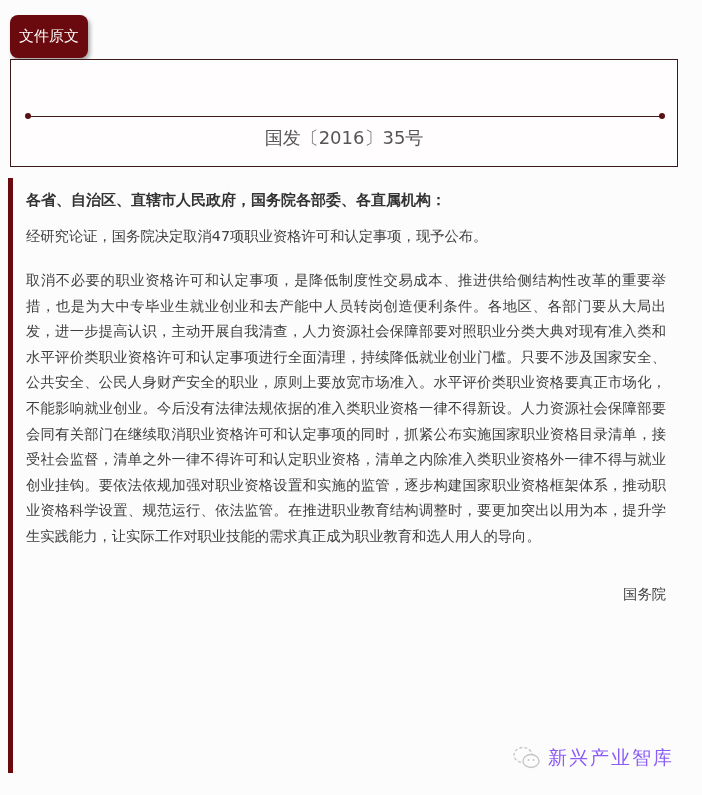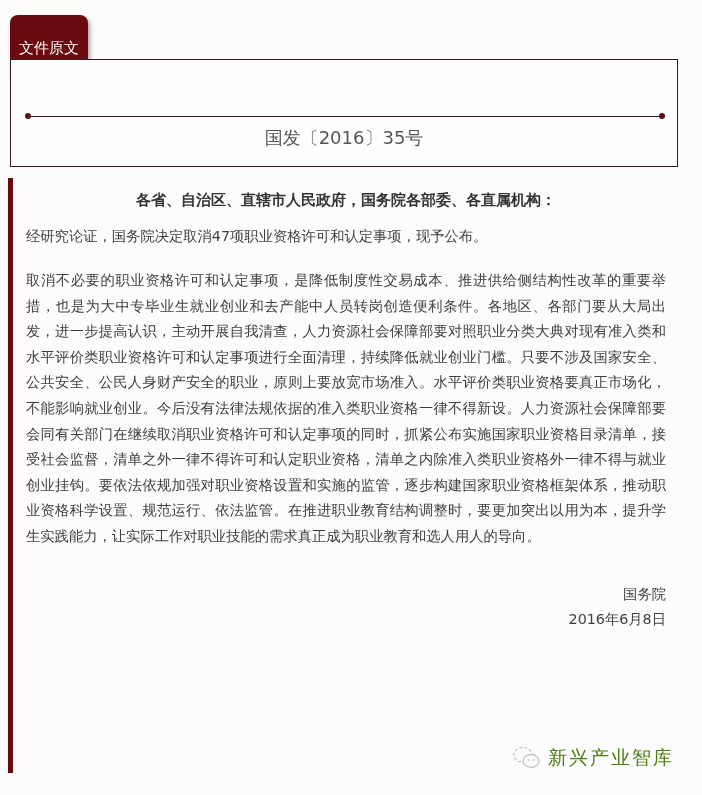--- a/index.html
+++ b/index.html
@@ -1,21 +1,21 @@
 <!DOCTYPE html>
 <html><head>
 <meta charset="utf-8">
 <style>
   html, body { margin: 0; padding: 0; }
   body {
     width: 702px; height: 795px; background: #fdfcfd; position: relative; overflow: hidden;
     font-family: "DejaVu Sans", "Liberation Sans", sans-serif; color: #3e3e3e;
   }
   .tag {
-    position: absolute; left: 10px; top: 15px; height: 35px; padding: 16px 9px;
+    position: absolute; left: 10px; top: 15px; height: 35px; padding: 4px 9px;
     background: #6b0a0e; color: #fff; font-size: 15px; line-height: 35px;
     border-radius: 8px; box-shadow: 2px 3px 4px rgba(0,0,0,0.35);
     letter-spacing: 0px;
   }
   .header-box {
     position: absolute; left: 10px; top: 59px; width: 668px; height: 108px;
     border: 1px solid #3a1a1a; background: #fffdfd; box-sizing: border-box;
   }
   .doc-title {
     position: absolute; left: 0; right: 0; top: 23px; text-align: center;
@@ -30,29 +30,29 @@
   .doc-number {
     position: absolute; left: 0; right: 0; top: 66px; text-align: center;
     font-size: 18px; color: #555;
   }
   .left-bar {
     position: absolute; left: 8px; top: 178px; width: 5px; height: 595px; background: #6b0a0e;
   }
   .content {
     position: absolute; left: 26px; top: 188px; width: 640px; font-size: 14.3px; line-height: 25px; color: #3e3e3e;
   }
-  .addressee { font-size: 15px; font-weight: bold; color: #333; margin: 0 0 8px 0; line-height: 25px; text-align: center; }
+  .addressee { font-size: 15px; font-weight: bold; color: #333; margin: 0 0 8px 0; line-height: 25px; }
   .para { margin: 11px 0 20px 0; text-align: justify; }
   .para-body { margin: 0 0 20px 0; text-align: justify; line-height: 25.6px; font-family: Liberation Mono, monospace; }
   .sign { text-align: right; margin: 0; line-height: 25px; }
   .sign-block { margin-top: 31px; }
   .public { margin-top: 30px; }
   .watermark {
     position: absolute; left: 512px; top: 744px; height: 28px; display: flex; align-items: center;
-    color: #4d7c0f; font-size: 19px; letter-spacing: 2px;
+    color: #8b5cf6; font-size: 19px; letter-spacing: 2px;
   }
   .watermark svg { margin-right: 6px; }
 </style>
 </head>
 <body>
 
 <div class="tag">文件原文</div>
 
 <div class="header-box">
   <div class="divider">
@@ -63,21 +63,20 @@
 </div>
 
 <div class="left-bar"></div>
 
 <div class="content">
   <p class="addressee">各省、自治区、直辖市人民政府，国务院各部委、各直属机构：</p>
   <p class="para">经研究论证，国务院决定取消47项职业资格许可和认定事项，现予公布。</p>
   <p class="para-body">取消不必要的职业资格许可和认定事项，是降低制度性交易成本、推进供给侧结构性改革的重要举措，也是为大中专毕业生就业创业和去产能中人员转岗创造便利条件。各地区、各部门要从大局出发，进一步提高认识，主动开展自我清查，人力资源社会保障部要对照职业分类大典对现有准入类和水平评价类职业资格许可和认定事项进行全面清理，持续降低就业创业门槛。只要不涉及国家安全、公共安全、公民人身财产安全的职业，原则上要放宽市场准入。水平评价类职业资格要真正市场化，不能影响就业创业。今后没有法律法规依据的准入类职业资格一律不得新设。人力资源社会保障部要会同有关部门在继续取消职业资格许可和认定事项的同时，抓紧公布实施国家职业资格目录清单，接受社会监督，清单之外一律不得许可和认定职业资格，清单之内除准入类职业资格外一律不得与就业创业挂钩。要依法依规加强对职业资格设置和实施的监管，逐步构建国家职业资格框架体系，推动职业资格科学设置、规范运行、依法监管。在推进职业教育结构调整时，要更加突出以用为本，提升学生实践能力，让实际工作对职业技能的需求真正成为职业教育和选人用人的导向。</p>
   <div class="sign-block">
     <p class="sign">国务院</p>
-    <p class="sign">2016年6月8日</p>
   </div>
 </div>
 
 <div class="watermark">
   <svg width="30" height="26" viewBox="0 0 30 26">
     <ellipse cx="11" cy="10" rx="9" ry="7.5" fill="none" stroke="#c4c4c4" stroke-width="1.3" stroke-dasharray="3 2"></ellipse>
     <ellipse cx="19" cy="16" rx="8" ry="6.5" fill="#fdfcfd" stroke="#c4c4c4" stroke-width="1.3"></ellipse>
     <circle cx="16.5" cy="15" r="1" fill="#c4c4c4"></circle>
     <circle cx="21.5" cy="15" r="1" fill="#c4c4c4"></circle>
   </svg>

